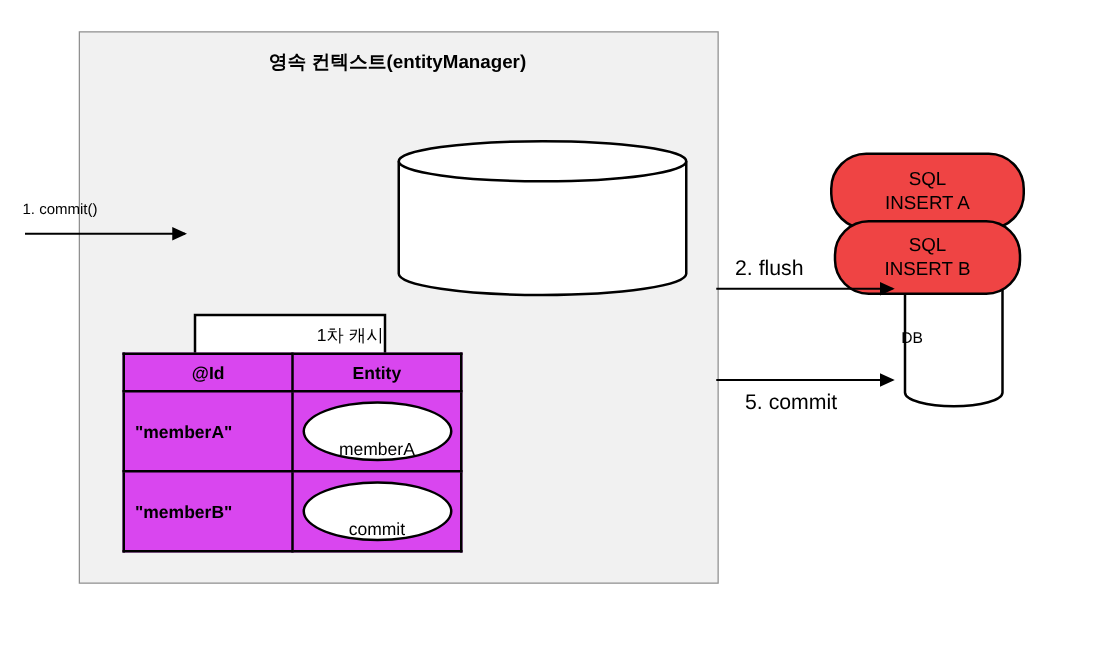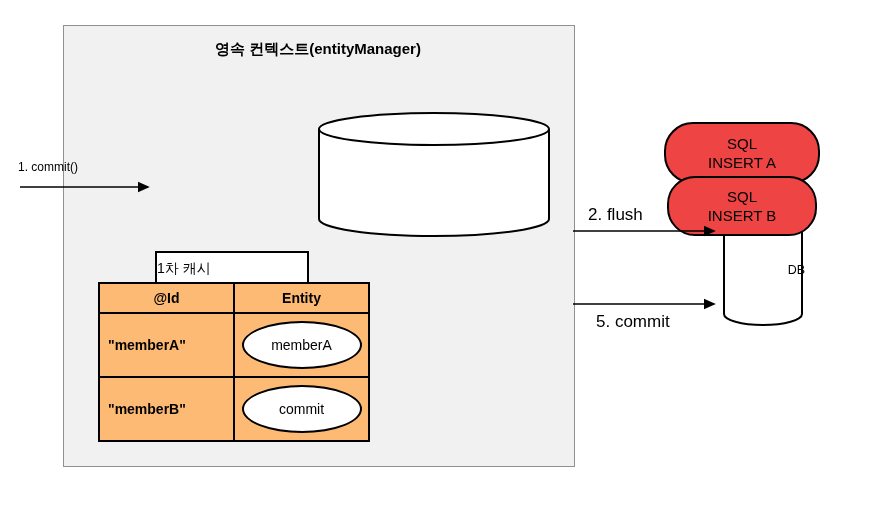--- a/index.html
+++ b/index.html
@@ -22,55 +22,55 @@
 
   .sql-cyl { left: 316px; top: 111px; }
   .sql-cyl-label {
     left: 316px; top: 175px; width: 236px;
     text-align: center; font-size: 17px;
   }
 
   .cache-label-box {
     left: 155px; top: 251px; width: 150px; height: 32px;
     background: #fff; border: 2px solid #000;
-    display: flex; align-items: center; justify-content: flex-start;
+    display: flex; align-items: center; justify-content: flex-end;
     font-size: 14px;
   }
 
   .cache-table {
     left: 98px; top: 282px;
-    border-collapse: collapse; background: #fdba74;
+    border-collapse: collapse; background: #d946ef;
   }
   .cache-table th, .cache-table td { border: 2px solid #000; }
   .cache-table th {
     width: 131px; height: 26px;
     font-size: 14px; font-weight: bold; text-align: center;
   }
   .cache-table td { height: 60px; }
   .id-cell {
     font-weight: bold; font-size: 14px;
     padding-left: 8px; text-align: left;
   }
   .entity-cell { text-align: center; }
   .ellipse {
     width: 116px; height: 44px; margin: 0 auto;
     border: 2px solid #000; border-radius: 50%;
     background: #fff;
-    display: flex; align-items: center; justify-content: center;
+    display: flex; align-items: flex-end; justify-content: center;
     font-size: 14px;
   }
 
   .label-commit1 { left: 18px;  top: 160px; font-size: 12px; }
   .label-flush   { left: 572px; top: 205px; font-size: 17px; margin-left: 16px; }
   .label-commit3 { left: 596px; top: 312px; font-size: 17px; }
 
   .db-cyl { left: 721px; top: 206px; }
   .db-label {
     left: 721px; top: 263px; width: 84px;
-    text-align: right; font-size: 12.5px;
+    text-align: left; font-size: 12.5px;
   }
 
   .bubble {
     background: #ef4444; border: 2px solid #000;
     display: flex; flex-direction: column;
     justify-content: center;
     font-size: 15px; line-height: 19px; text-align: center;
   }
   .bubble-a { left: 664px; top: 122px; width: 152px; height: 58px; border-radius: 29px; }
   .bubble-b { left: 667px; top: 176px; width: 146px; height: 56px; border-radius: 28px; }

